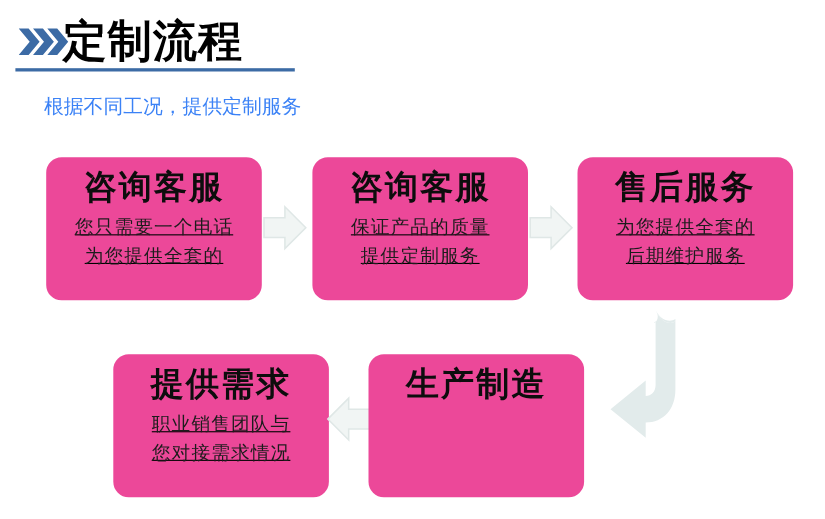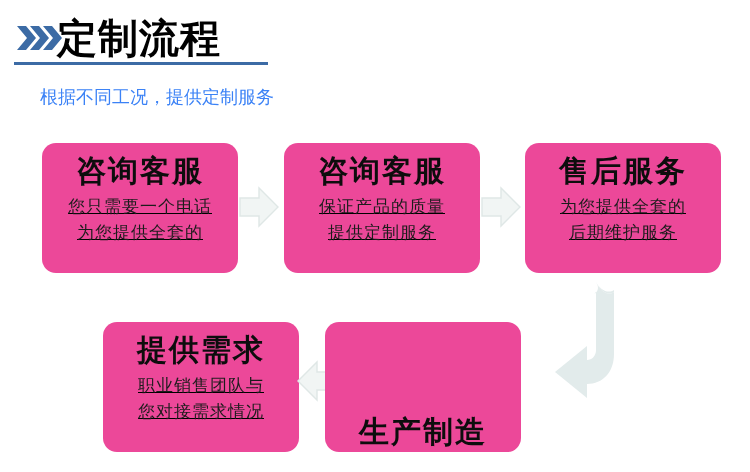--- a/index.html
+++ b/index.html
@@ -105,21 +105,21 @@
     color: #1c1c1c;
     letter-spacing: 1px;
     white-space: nowrap;
   }
 
   
   .box-1 { left: 42px;  top: 143px; }
   .box-2 { left: 284px; top: 143px; }
   .box-3 { left: 525px; top: 143px; }
   .box-4 { left: 103px; top: 322px; }
-  .box-5 { left: 325px; top: 322px; justify-content: flex-end; }
+  .box-5 { left: 335px; top: 322px; }
 
   
   .arrow {
     position: absolute;
   }
   .arrow svg { display: block; }
 
   .arrow-1 { left: 238px; top: 184px; width: 42px; height: 46px; }
   .arrow-2 { left: 480px; top: 184px; width: 42px; height: 46px; }
   .arrow-3 { left: 296px; top: 358px; width: 42px; height: 46px; }

